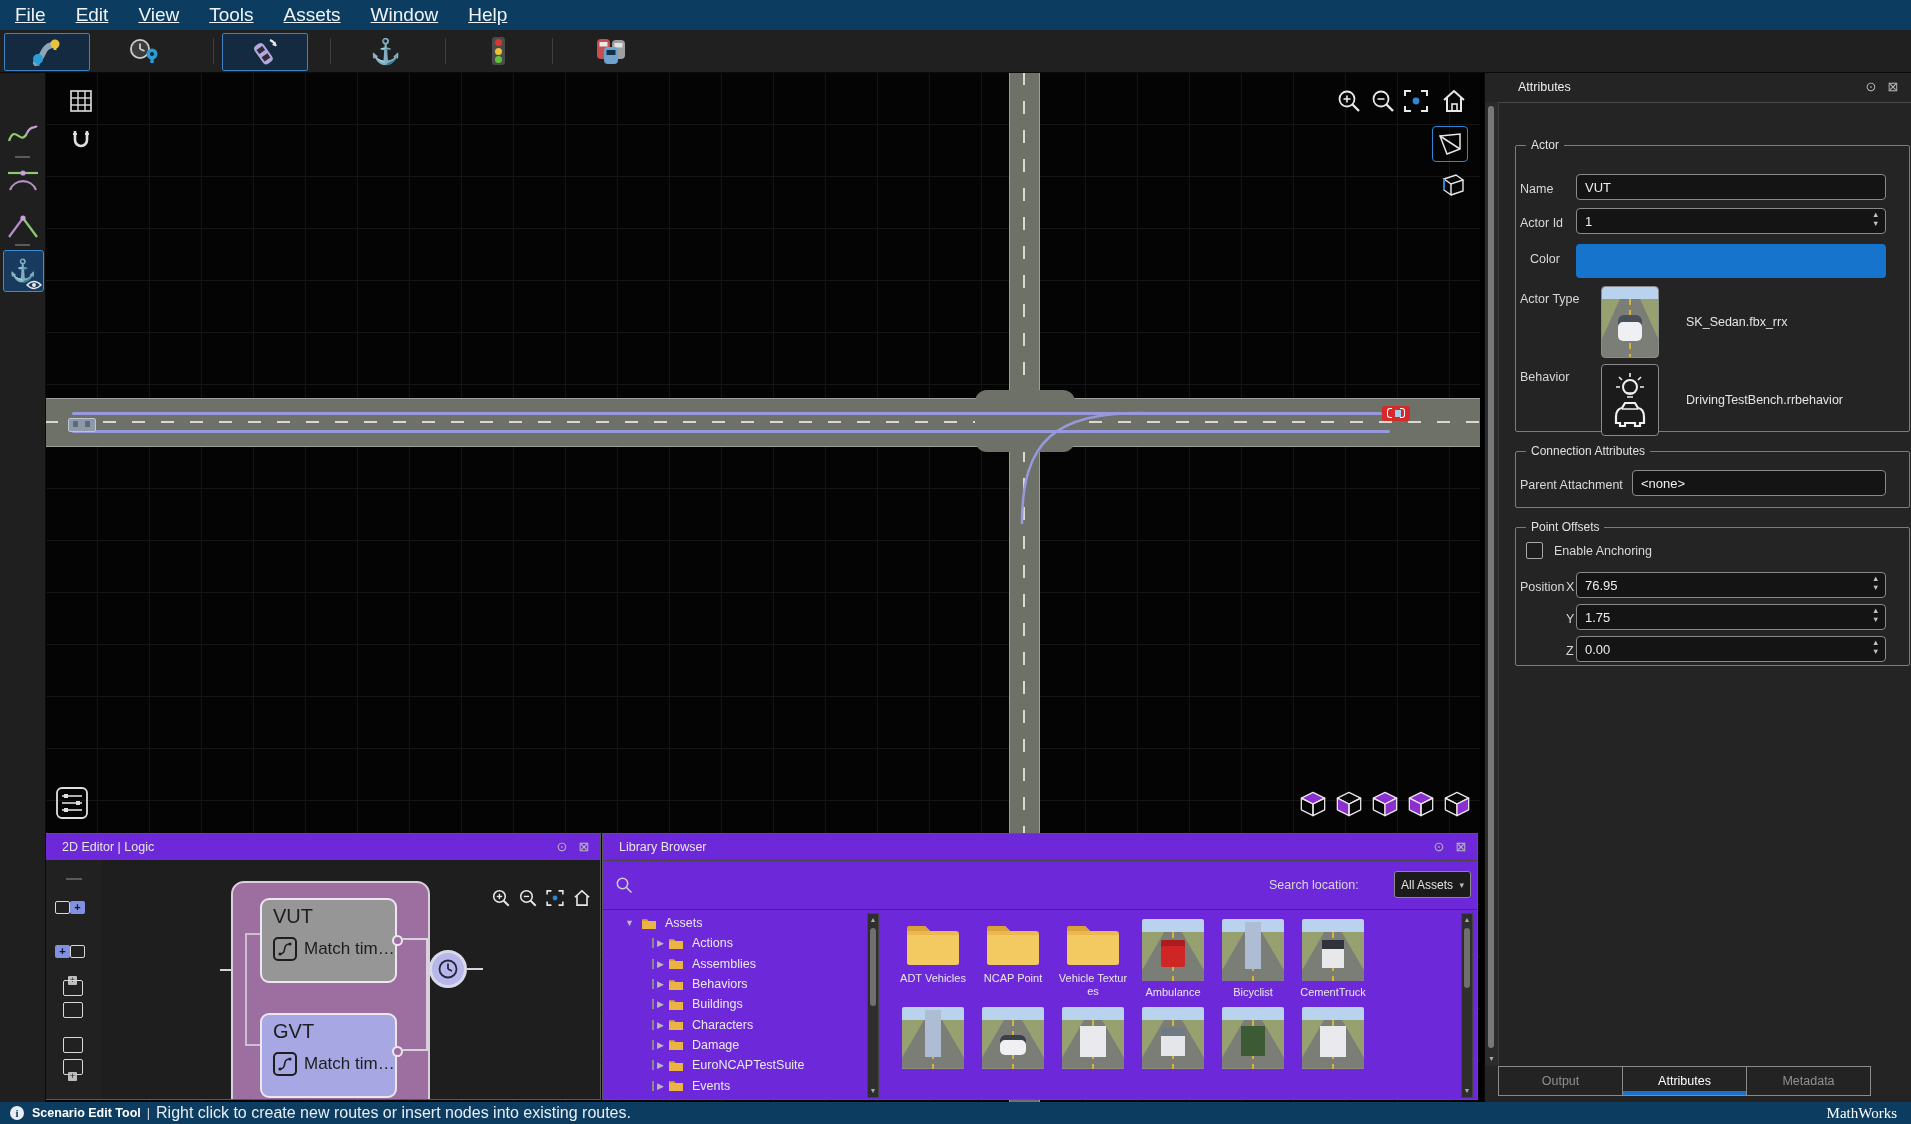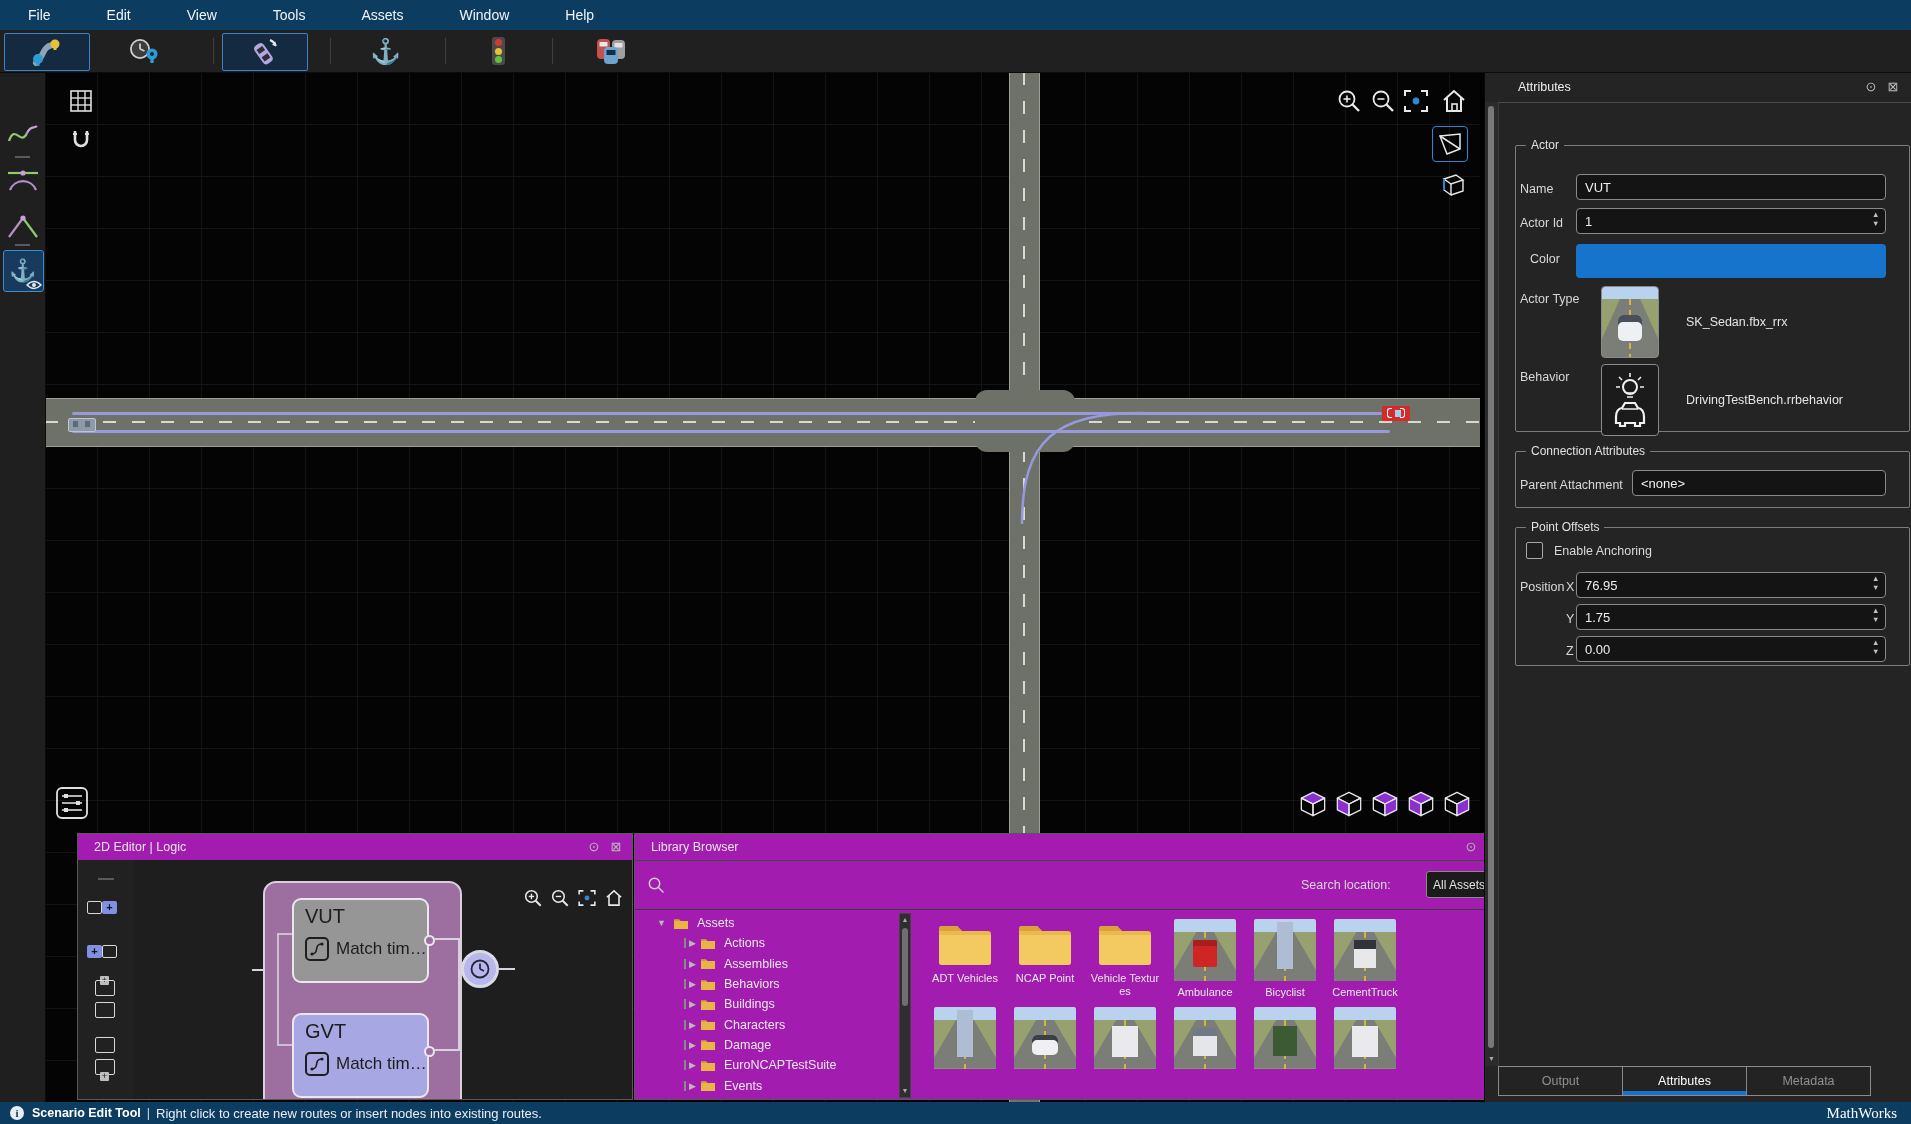--- a/index.html
+++ b/index.html
@@ -5,21 +5,21 @@
   html,body{margin:0;padding:0;}
   body{
     width:1911px;height:1124px;position:relative;overflow:hidden;
     background:#000;font-family:"Liberation Sans",sans-serif;
     -webkit-font-smoothing:antialiased;color:#ddd;
   }
   svg{display:block;}
 
   
   #menubar{position:absolute;left:0;top:0;width:1911px;height:30px;background:#0d3c61;display:flex;align-items:center;z-index:50;}
-  .menu-item{color:#f0f4f8;font-size:14px;padding:0 28px;line-height:30px;cursor:default;}
+  .menu-item{color:#f0f4f8;font-size:19px;padding:0 15px;line-height:30px;cursor:default;text-decoration:underline;}
   #menu-search{position:absolute;left:1460px;top:3px;width:256px;height:22px;background:#0a2d4d;border:1px solid #7e97ac;border-radius:2px;display:flex;align-items:center;padding:0 6px;box-sizing:border-box;}
   #menu-search input{flex:1;background:transparent;border:none;outline:none;color:#cdd9e4;font-size:12.5px;font-family:"Liberation Sans",sans-serif;}
   #menu-search input::placeholder{color:#c2cfdc;}
   #workflow-btn{position:absolute;left:1726px;top:0;width:185px;height:30px;background:#1873cf;color:#fff;font-size:12.5px;display:flex;align-items:center;justify-content:center;gap:12px;letter-spacing:.3px;cursor:pointer;}
   #workflow-btn .dd{font-size:10px;color:#e8f1fa;}
 
   
   #toolbar{position:absolute;left:0;top:30px;width:1911px;height:42px;background:#202020;border-bottom:1px solid #0b0b0b;z-index:40;}
   .tbtn{position:absolute;top:3px;height:36px;display:flex;align-items:center;justify-content:center;border-radius:2px;cursor:pointer;}
   .tbtn.sel{background:#132a40;border:1px solid #3c82c4;}
@@ -58,21 +58,21 @@
   #view2d-btn{position:absolute;right:12px;top:54px;width:34px;height:34px;border:1.5px solid #2f86d6;border-radius:4px;display:flex;align-items:center;justify-content:center;cursor:pointer;}
   #view3d-btn{position:absolute;right:12px;top:96px;width:34px;height:32px;display:flex;align-items:center;justify-content:center;cursor:pointer;}
   #cube-row{position:absolute;right:8px;top:718px;display:flex;gap:6px;}
   .cube{width:30px;height:28px;cursor:pointer;}
   .cube polygon{fill:none;stroke:#e8e8e8;stroke-width:1.1;stroke-linejoin:round;}
   .cube.c-top .f-top,.cube.c-topright .f-top,.cube.c-topleft .f-top{fill:#8b2fd0;}
   .cube.c-left .f-left,.cube.c-topleft .f-left{fill:#8b2fd0;}
   .cube.c-right .f-right,.cube.c-topright .f-right{fill:#8b2fd0;}
 
   
-  .panel{position:absolute;background:#a21caf;border:1px solid #5a5a5a;box-sizing:border-box;z-index:20;margin-left:32px;}
+  .panel{position:absolute;background:#6d28d9;border:1px solid #5a5a5a;box-sizing:border-box;z-index:20;}
   .phead{height:26px;border-bottom:1px solid #454545;display:flex;align-items:center;position:relative;}
   .phead .ptitle{font-size:12.5px;color:#e6e6e6;margin-left:16px;}
   .winic{position:absolute;top:5px;width:16px;height:16px;color:#b9b9b9;font-size:13px;line-height:16px;text-align:center;cursor:pointer;}
 
   
   #editor2d{left:45px;top:833px;width:556px;height:267px;overflow:hidden;}
   #e2d-strip{position:absolute;left:0;top:26px;width:56px;height:241px;border-right:1px solid #3a3a3a;background:#212121;}
   .strip-ic{position:absolute;cursor:pointer;}
   .sq{display:inline-block;width:15px;height:13px;border:1.5px solid #d8d8d8;border-radius:2px;box-sizing:border-box;vertical-align:middle;}
   .sqb{display:inline-block;width:15px;height:13px;border-radius:2px;background:#8290e0;color:#10142a;font-size:11px;line-height:12px;text-align:center;vertical-align:middle;font-weight:bold;}
@@ -162,21 +162,21 @@
   .scene-mini .grass{position:absolute;left:0;top:12px;right:0;bottom:0;background:#97a06f;}
   .scene-mini .roadway{position:absolute;left:0;top:12px;right:0;bottom:0;background:#7b7e76;clip-path:polygon(32% 0,68% 0,115% 100%,-15% 100%);}
   .scene-mini .cline{position:absolute;left:27px;top:12px;width:2px;bottom:0;background:repeating-linear-gradient(180deg,#d9b43a 0 6px,transparent 6px 11px);}
   .scene-mini .sedan{position:absolute;left:16px;top:28px;width:24px;height:26px;background:#eef0f4;border-radius:5px;box-shadow:inset 0 7px 0 #49505a;}
 
   
   #statusbar{position:absolute;left:0;top:1102px;width:1911px;height:22px;background:#0d3c61;display:flex;align-items:center;z-index:60;}
   #statusbar .info{width:14px;height:14px;border-radius:50%;background:#e8eef4;color:#0d3c61;font-size:11px;font-weight:bold;text-align:center;line-height:14px;margin:0 8px 0 10px;font-family:"Liberation Serif",serif;}
   #statusbar .tool{font-size:12.5px;font-weight:bold;color:#fff;}
   #statusbar .sep{margin:0 6px;color:#cfdbe5;font-size:12.5px;}
-  #statusbar .msg{font-size:13px;color:#e8eef4;}
+  #statusbar .msg{font-size:16px;color:#e8eef4;}
   #statusbar .brand{margin-left:auto;margin-right:14px;font-family:"Liberation Serif",serif;font-size:15px;color:#fff;}
 </style>
 </head>
 <body>
 
 <div id="menubar">
 
 <span class="menu-item">File</span>
     <span class="menu-item">Edit</span>
     <span class="menu-item">View</span>

